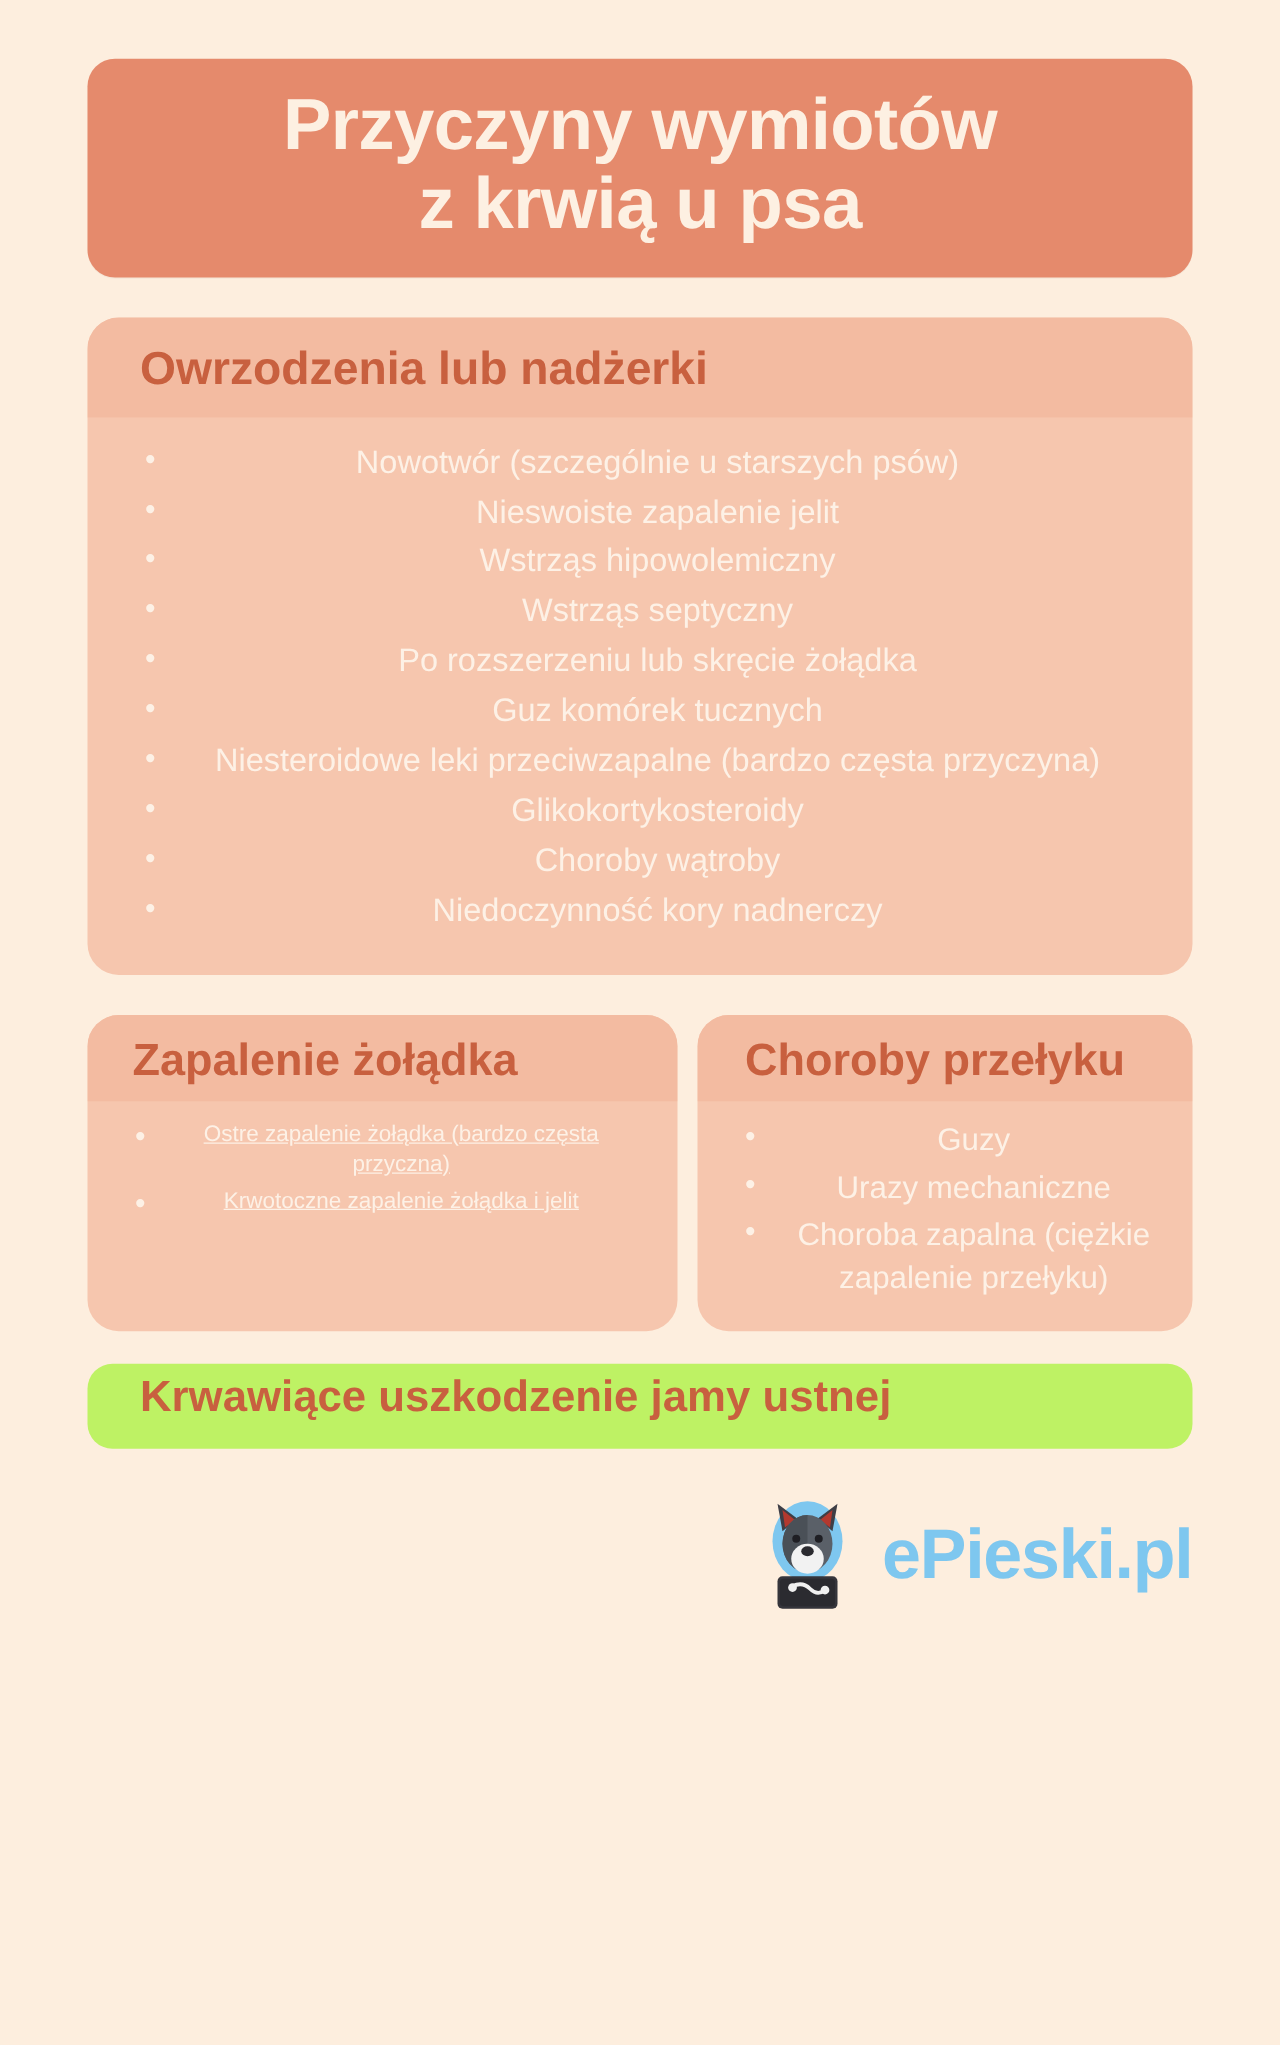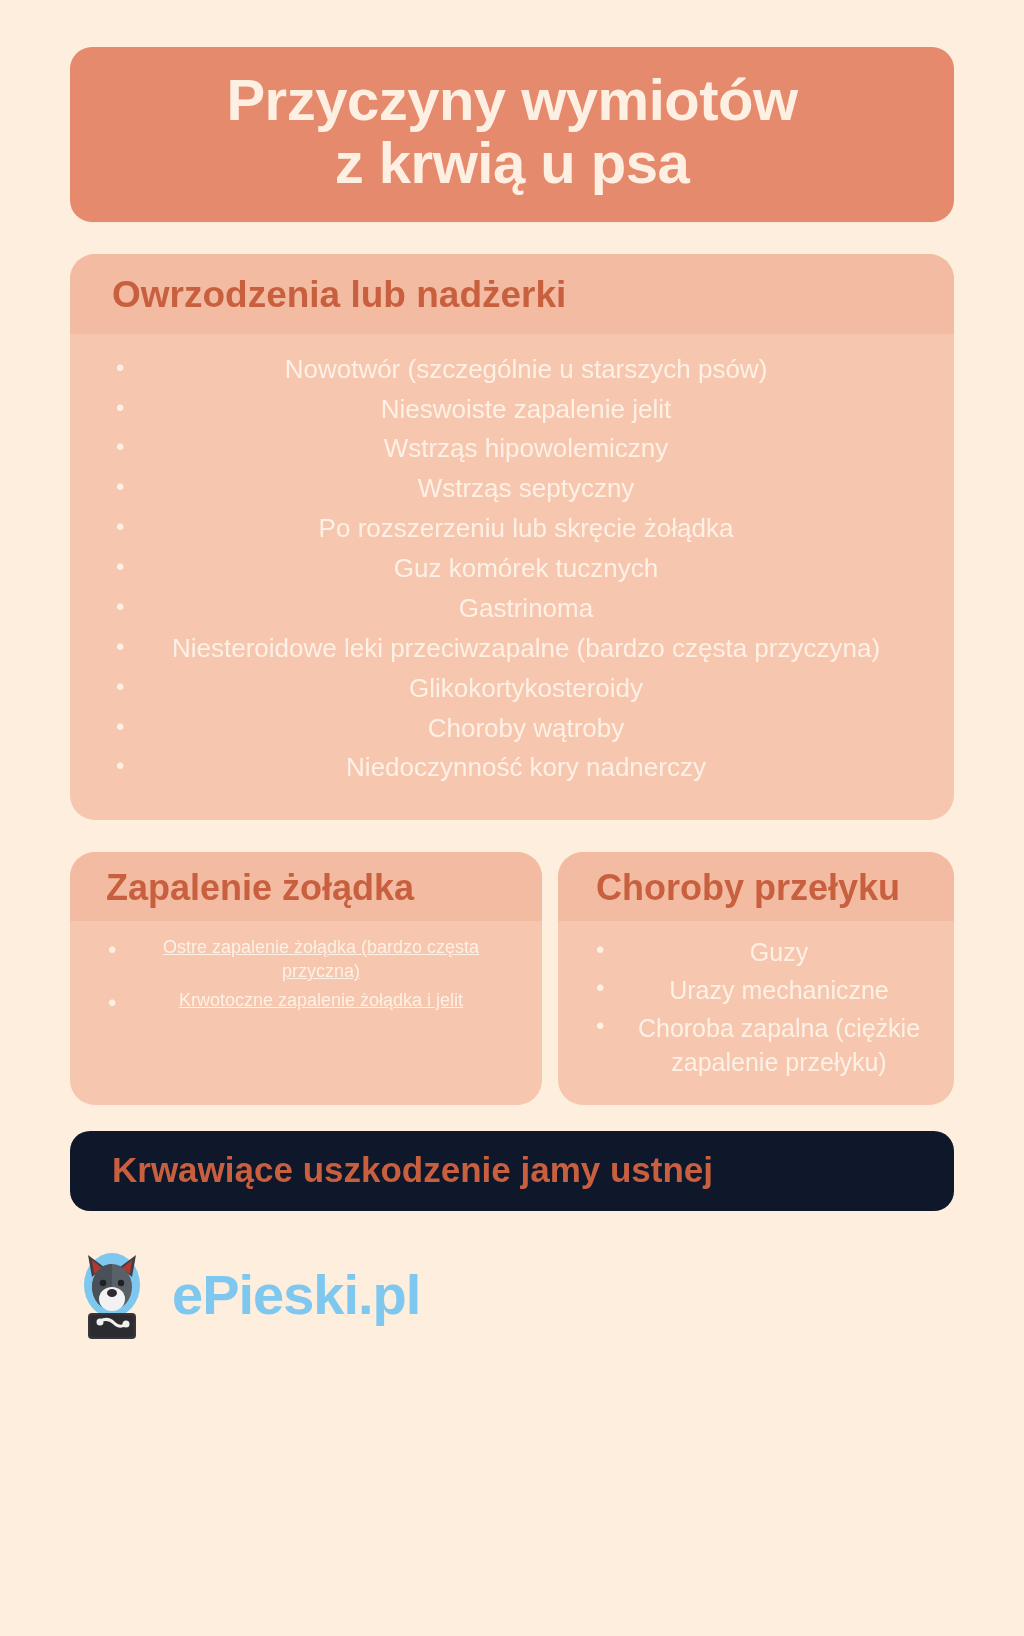--- a/index.html
+++ b/index.html
@@ -106,37 +106,37 @@
   .col-left ul.bullets > li { font-size: 18px; line-height: 1.36; padding-left: 26px; margin-bottom: 4px; text-decoration: underline; }
 
   .col-right .card-header { padding: 16px 34px 12px 38px; }
   .col-right .card-title { font-size: 36px; }
   .col-right .card-body { padding: 14px 14px 22px 34px; }
   .col-right ul.bullets > li { font-size: 25px; line-height: 1.36; padding-left: 26px; margin-bottom: 4px; }
 
   
   .bottom-banner {
     margin-top: 26px;
-    background: #0f172a;
+    background: #bef264;
     border-radius: 20px;
-    padding: 20px 42px 22px 42px;
+    padding: 8px 42px 22px 42px;
   }
   .bottom-banner .banner-text {
     color: #c8603f;
     font-size: 35px;
     font-weight: bold;
     line-height: 1.1;
   }
 
   
   .footer {
     margin-top: 36px;
     display: flex;
     align-items: center;
-    justify-content: flex-start;
+    justify-content: flex-end;
     gap: 18px;
   }
   .logo-mark {
     width: 84px;
     height: 96px;
     position: relative;
     flex: 0 0 auto;
   }
   .logo-text {
     font-size: 56px;
@@ -161,21 +161,20 @@
       <div class="card-title">Owrzodzenia lub nadżerki</div>
     </div>
     <div class="card-body">
       <ul class="bullets">
         <li>Nowotwór (szczególnie u starszych psów)</li>
         <li>Nieswoiste zapalenie jelit</li>
         <li>Wstrząs hipowolemiczny</li>
         <li>Wstrząs septyczny</li>
         <li>Po rozszerzeniu   lub skręcie żołądka</li>
         <li>Guz komórek tucznych</li>
-        <li>Gastrinoma</li>
         <li>Niesteroidowe leki przeciwzapalne (bardzo częsta przyczyna)</li>
         <li>Glikokortykosteroidy</li>
         <li>Choroby wątroby</li>
         <li>Niedoczynność kory nadnerczy</li>
       </ul>
     </div>
   </div>
 
   <div class="two-col">
 

